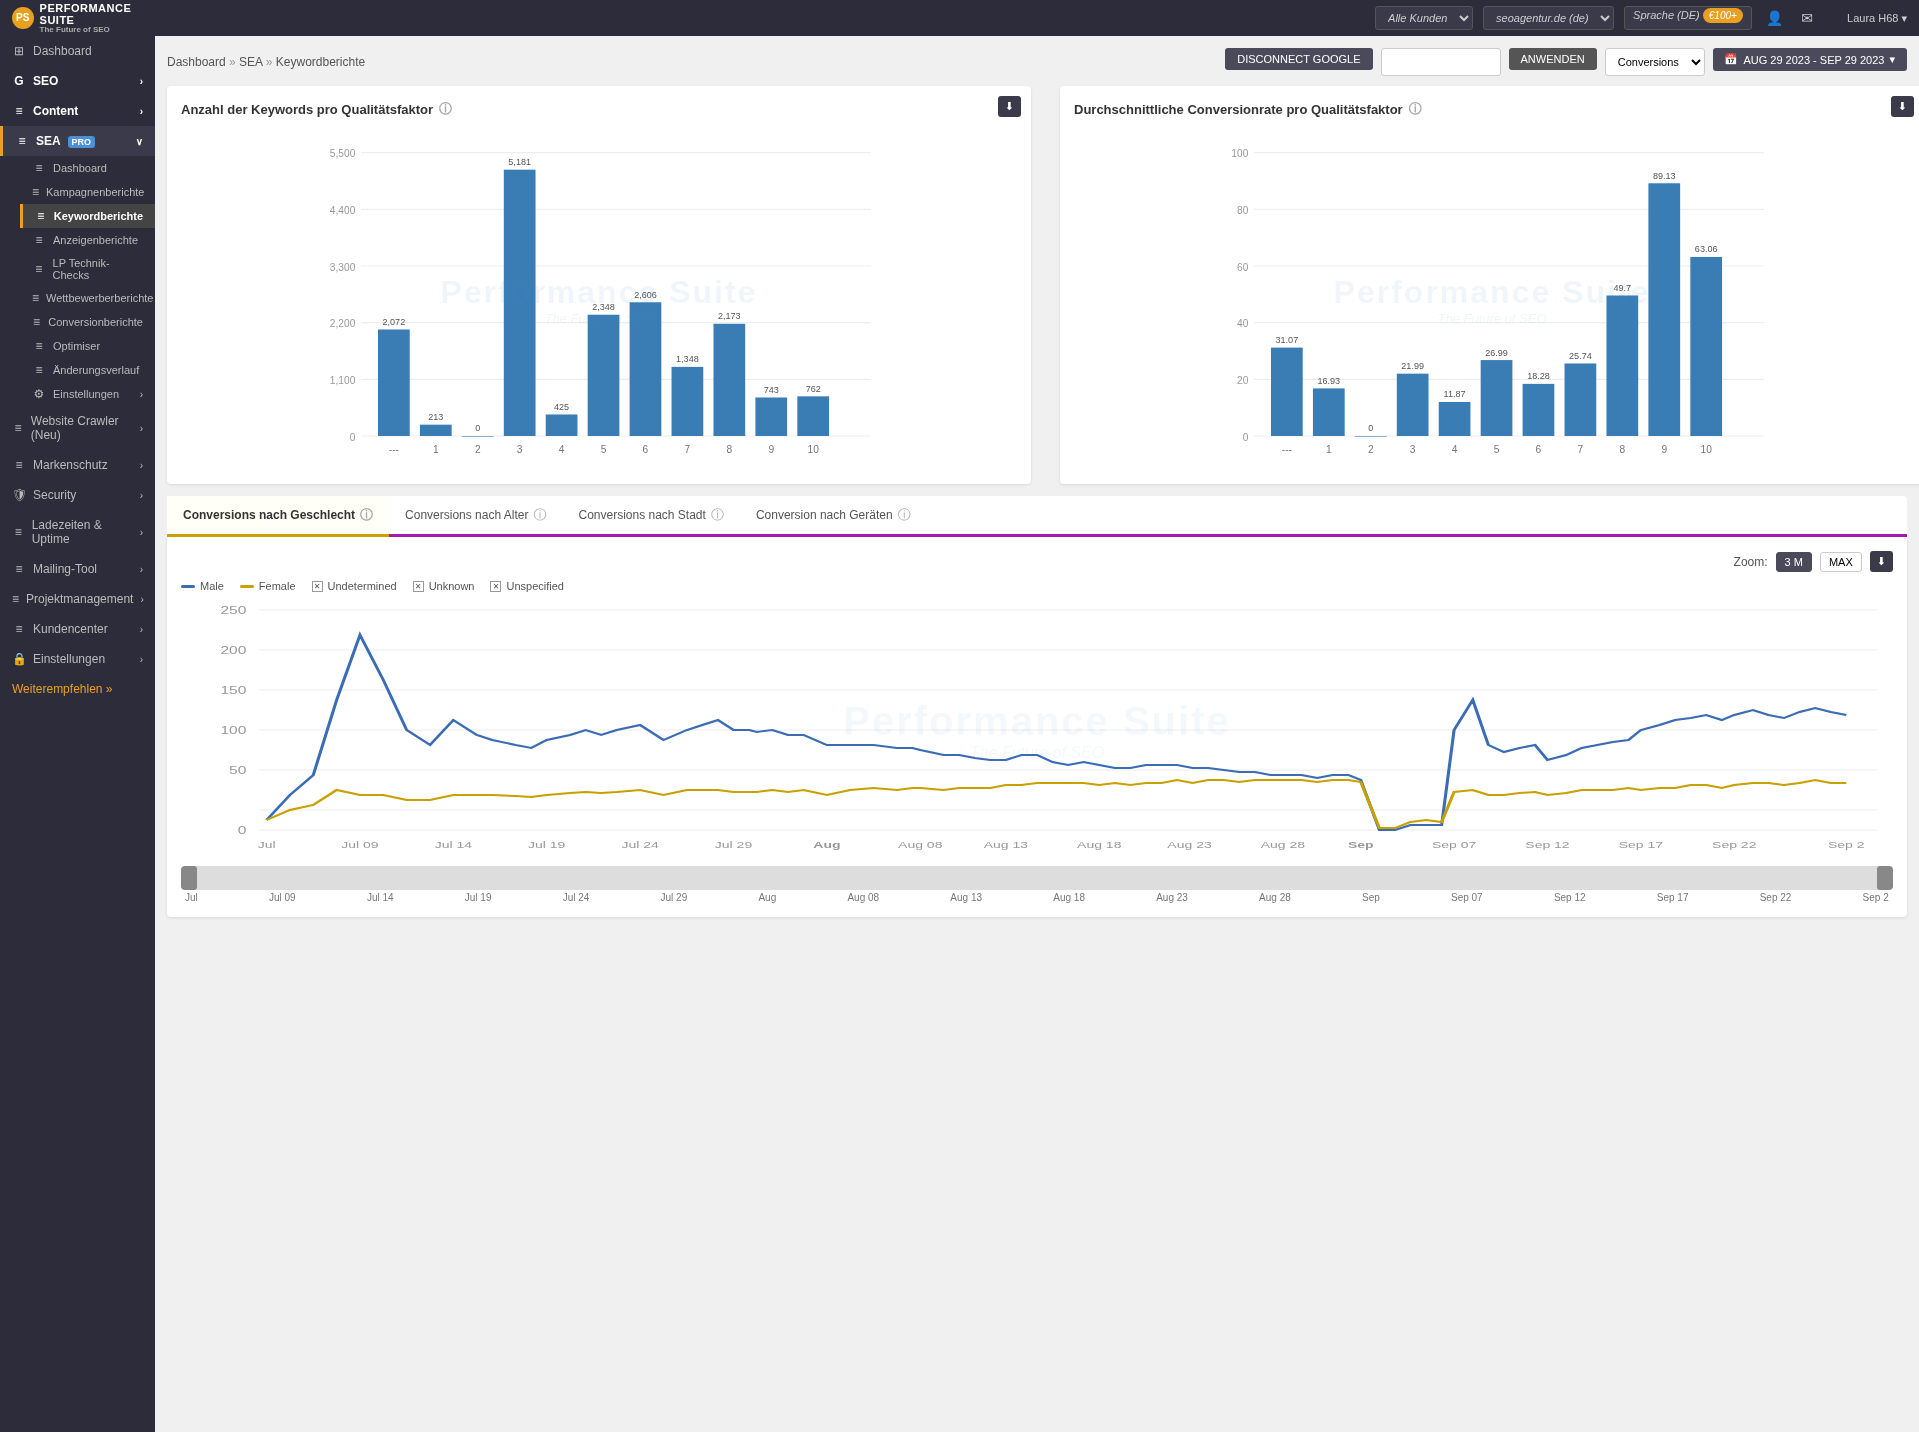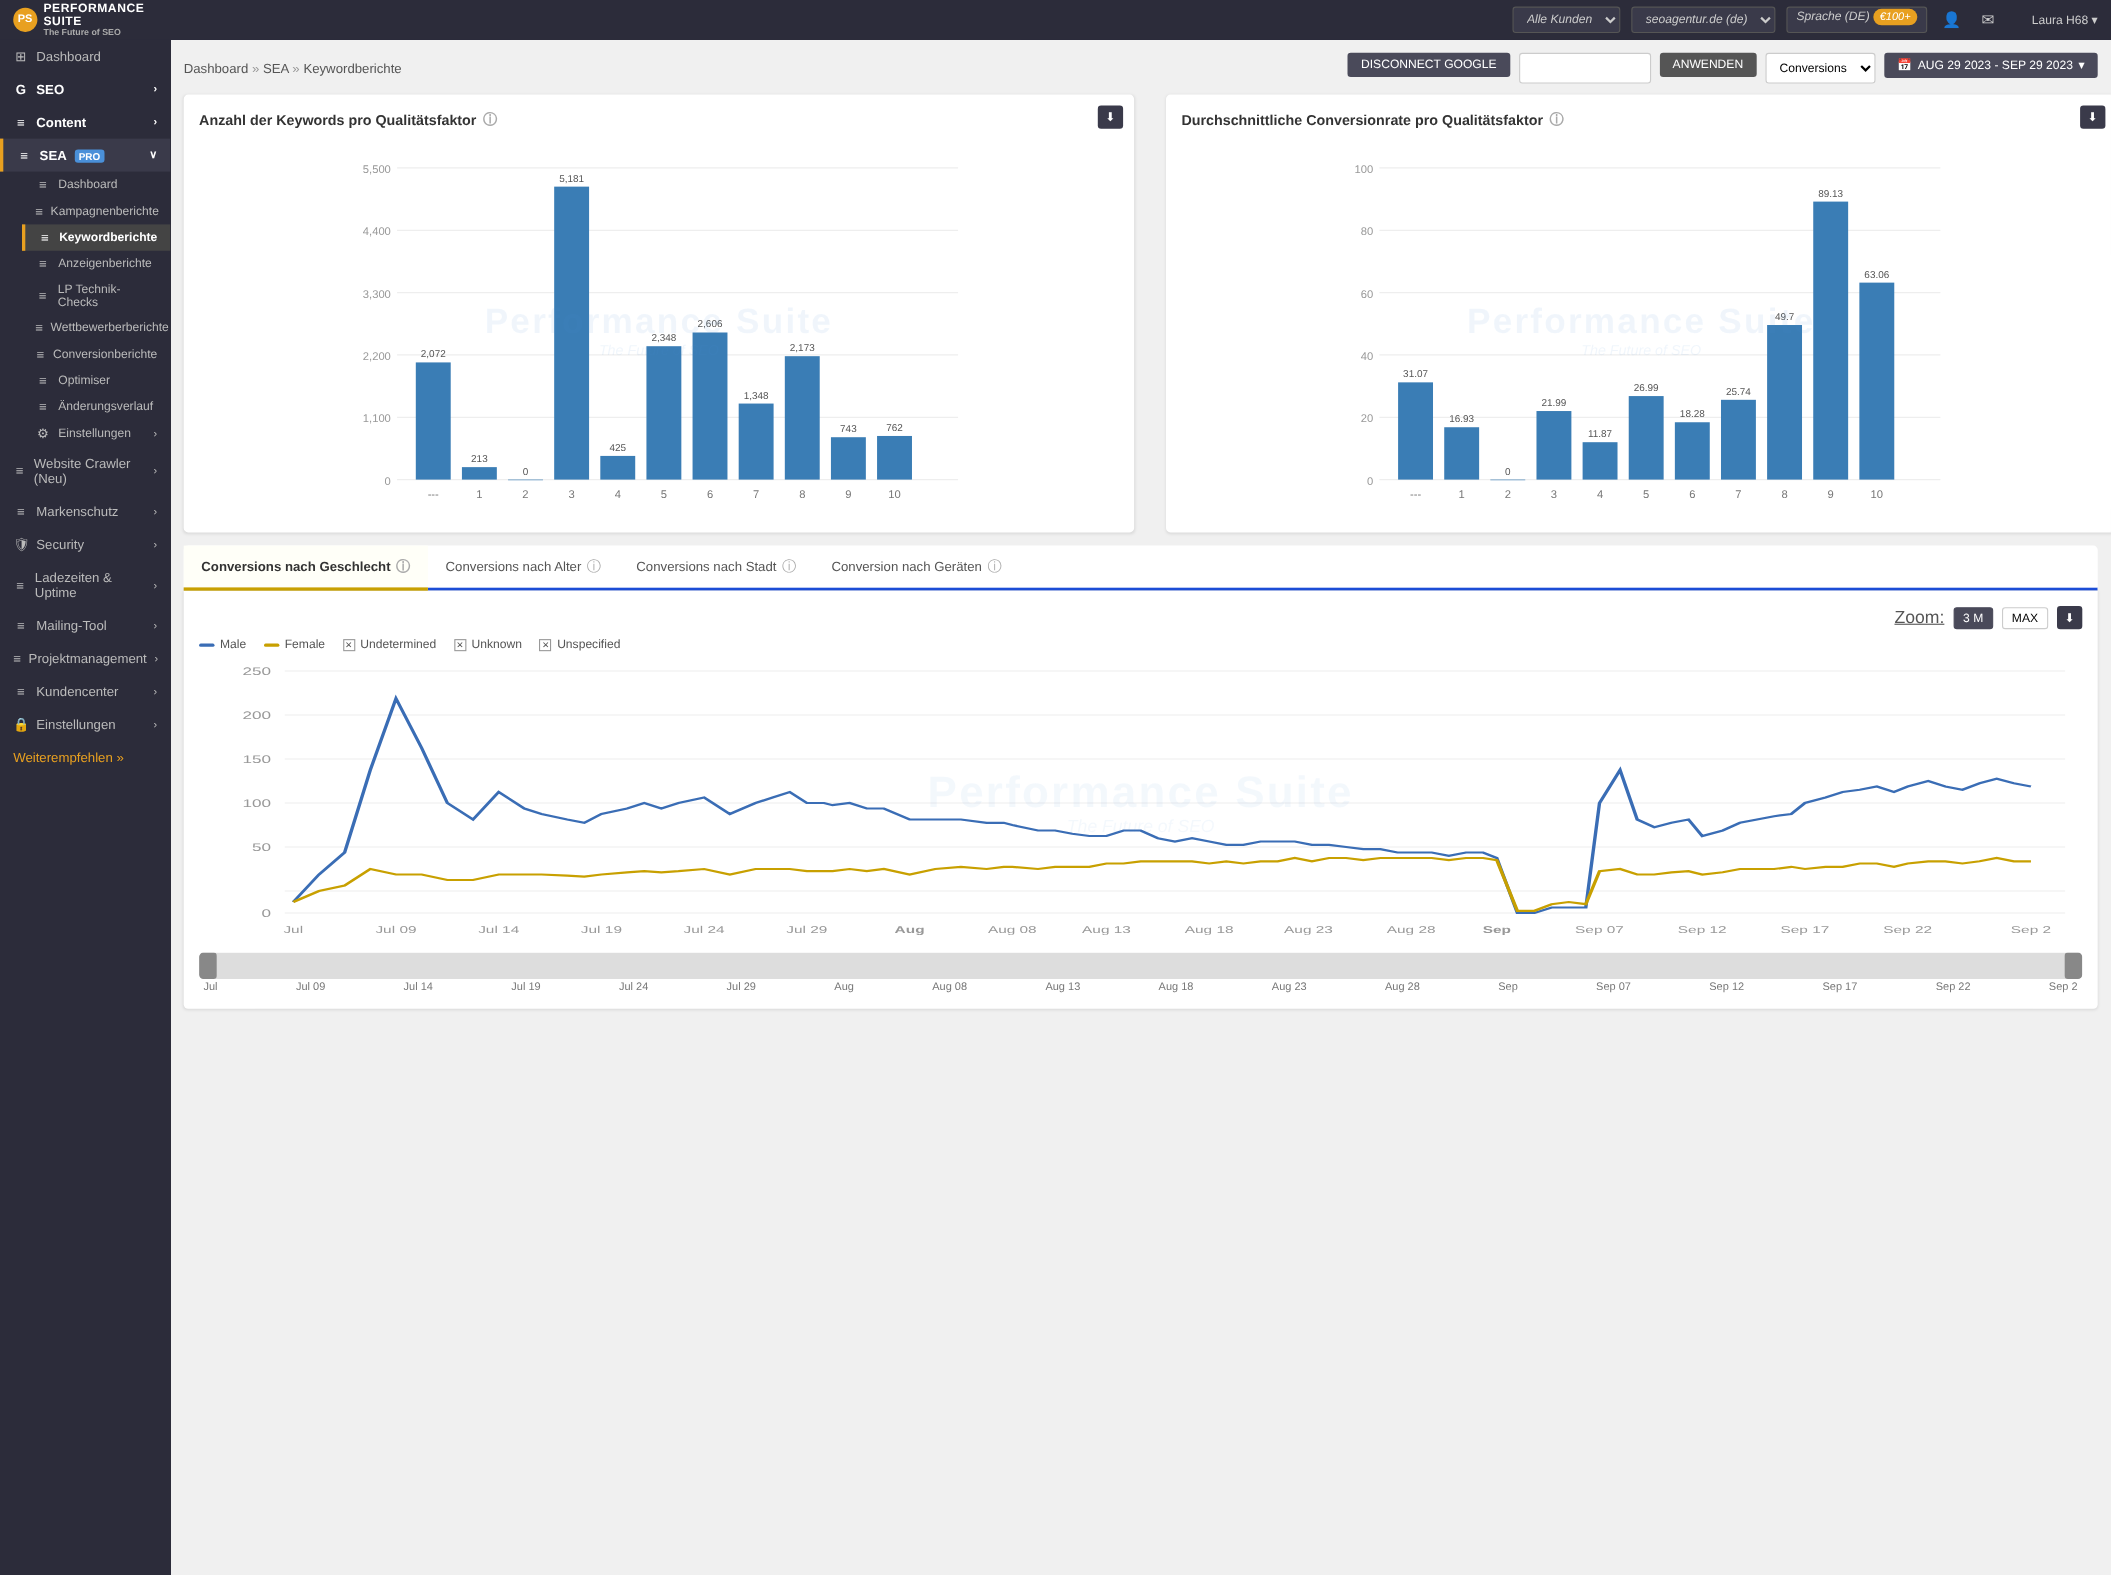--- a/index.html
+++ b/index.html
@@ -172,21 +172,21 @@
       letter-spacing: 2px;
     }
     .watermark .wm-sub {
       font-size: 13px; color: #4a90d9; font-style: italic;
     }
 
     
     .tabs-bar {
       display: flex; gap: 0; margin-bottom: 0;
       background: #fff;
-      border-bottom: 3px solid #1d4ed8;
+      border-bottom: 3px solid #a21caf;
       border-radius: 4px 4px 0 0;
     }
     .tab-item {
       padding: 10px 16px;
       font-size: 12px;
       color: #555;
       cursor: pointer;
       border-bottom: 3px solid transparent;
       margin-bottom: -3px;
       display: flex; align-items: center; gap: 5px;
@@ -201,21 +201,21 @@
     .line-chart-panel {
       background: #fff; border-radius: 0 0 4px 4px;
       padding: 14px;
       box-shadow: 0 1px 3px rgba(0,0,0,0.1);
       margin-bottom: 12px;
     }
     .line-chart-toolbar {
       display: flex; align-items: center; justify-content: flex-end;
       gap: 8px; margin-bottom: 8px;
     }
-    .zoom-label { font-size: 16px; color: #555; text-decoration: underline; }
+    .zoom-label { font-size: 12px; color: #555; }
     .zoom-btn {
       padding: 3px 8px; font-size: 11px; border-radius: 3px;
       border: 1px solid #ccc; cursor: pointer; background: #fff;
     }
     .zoom-btn.active { background: #4a4a5a; color: #fff; border-color: #4a4a5a; }
     .legend-bar {
       display: flex; align-items: center; gap: 16px; margin-bottom: 8px;
     }
     .legend-item {
       display: flex; align-items: center; gap: 5px; font-size: 11px; color: #555;

